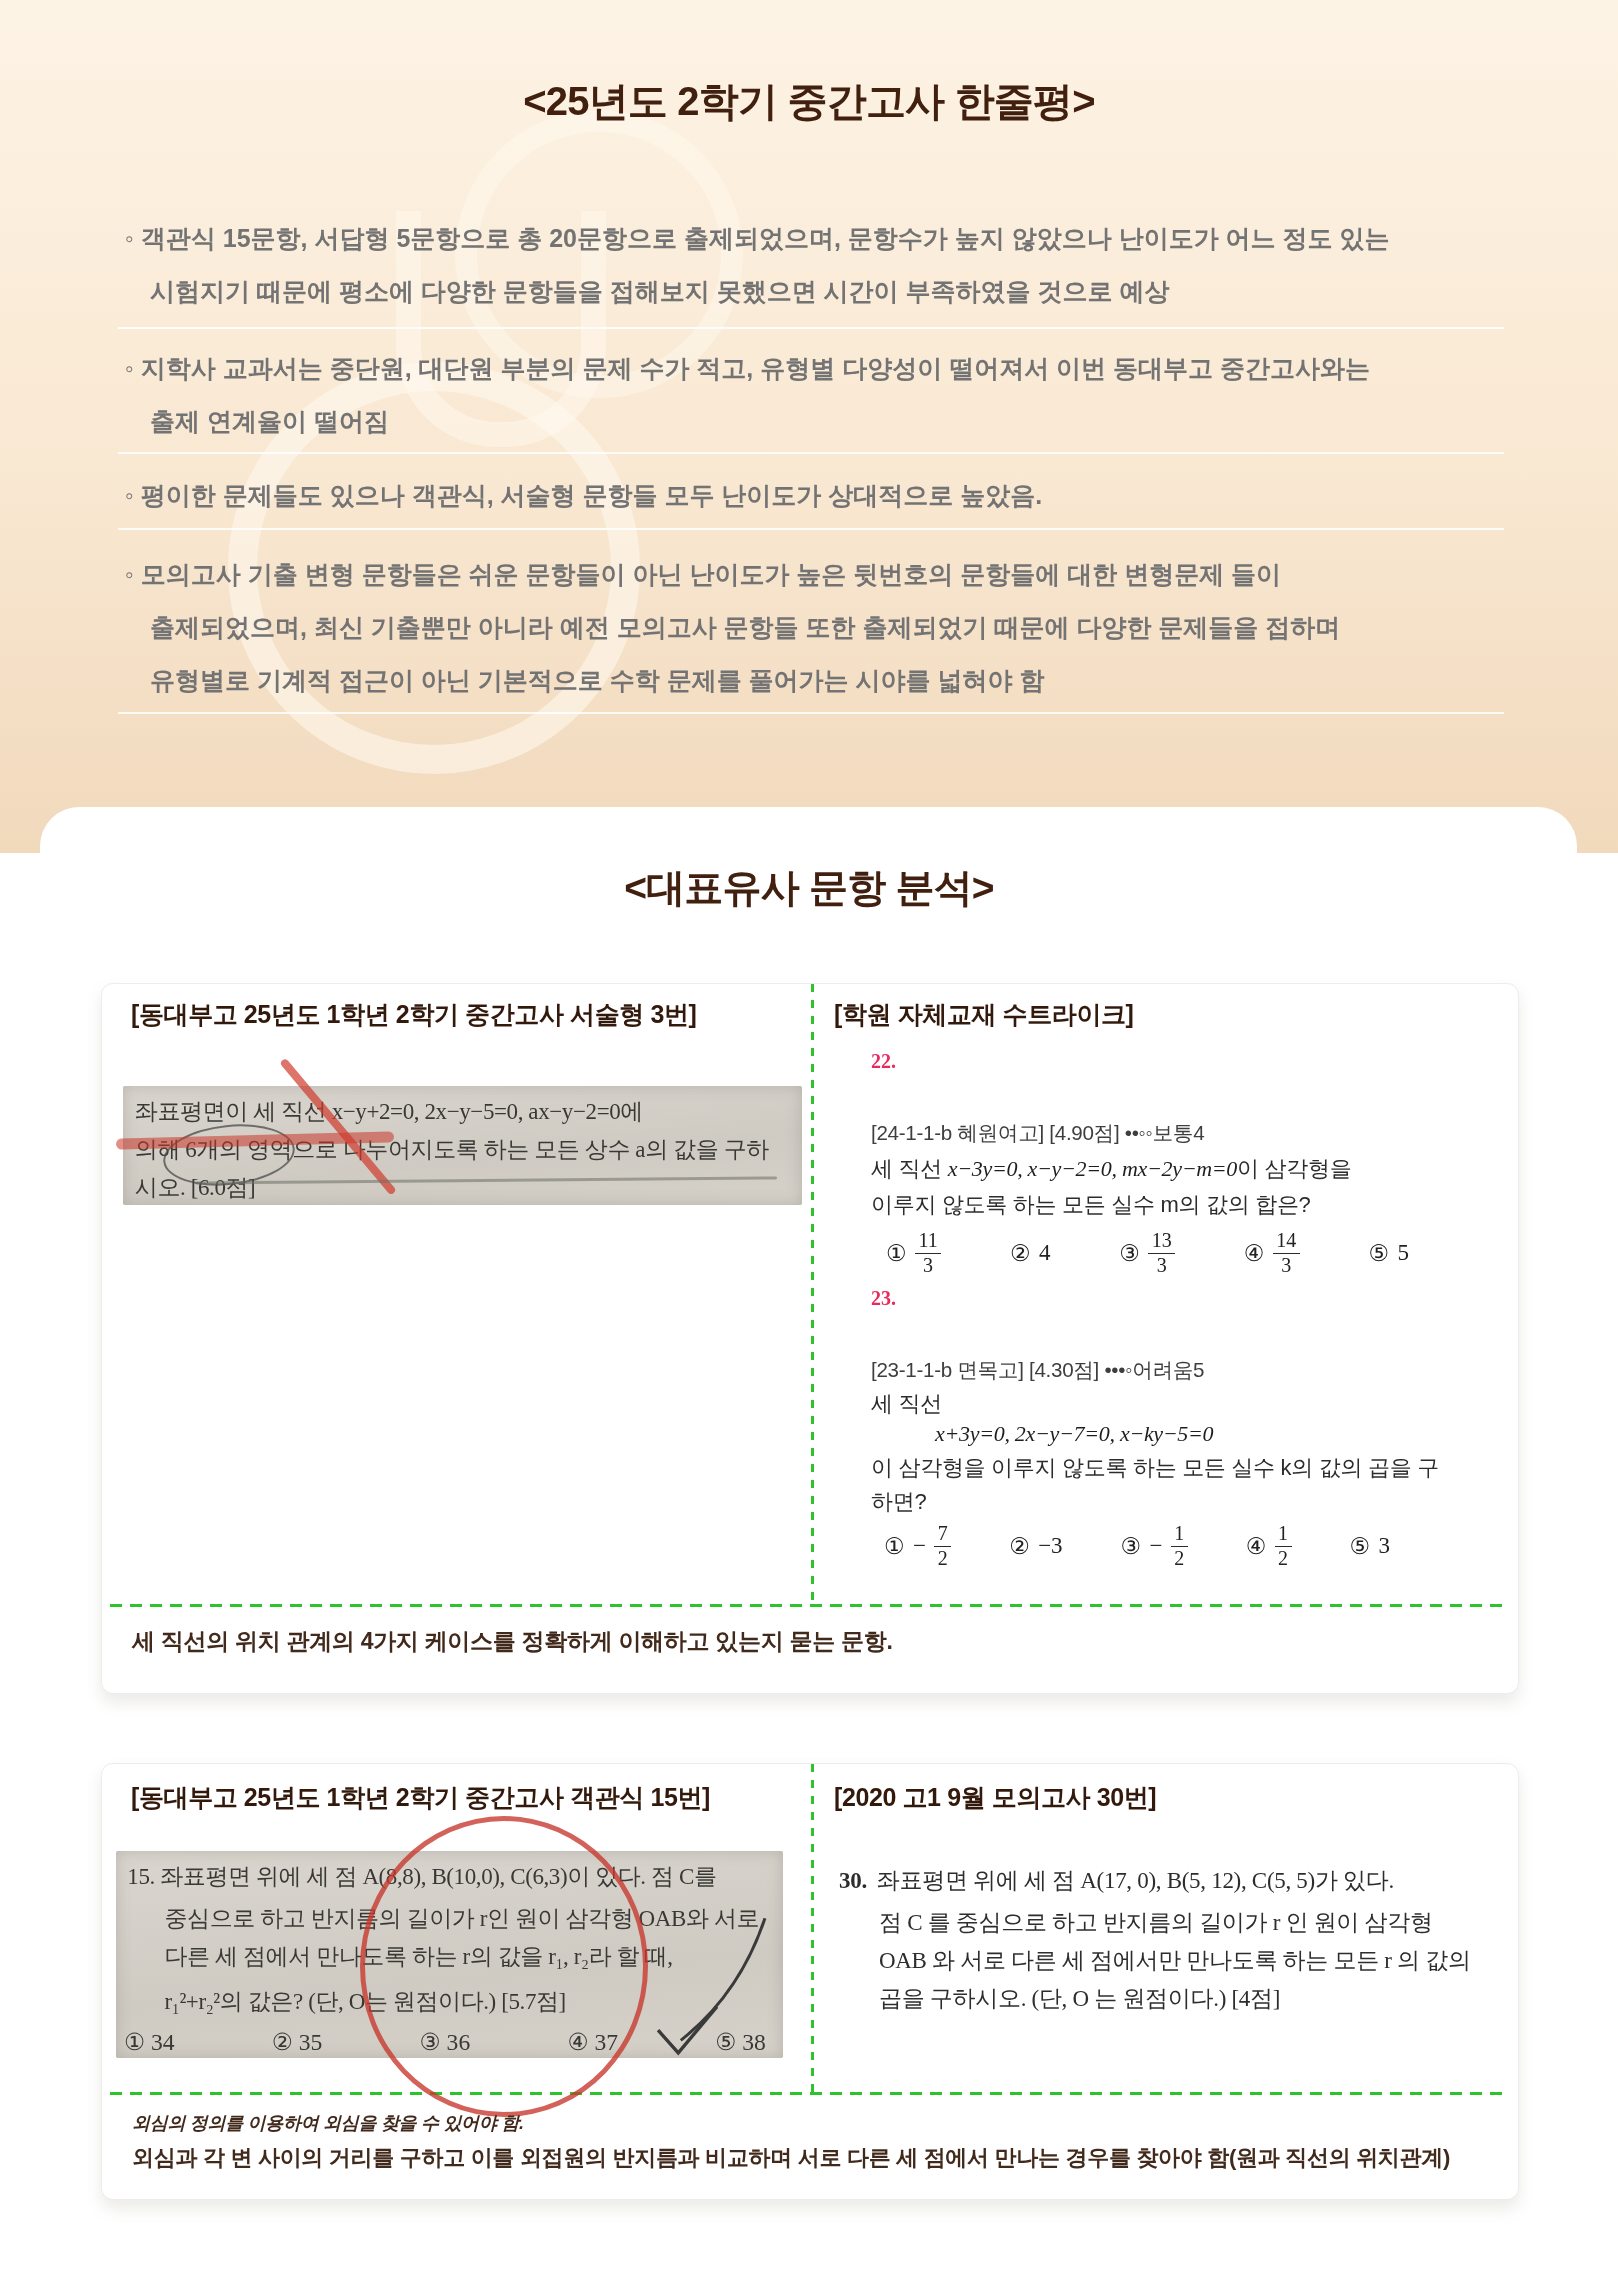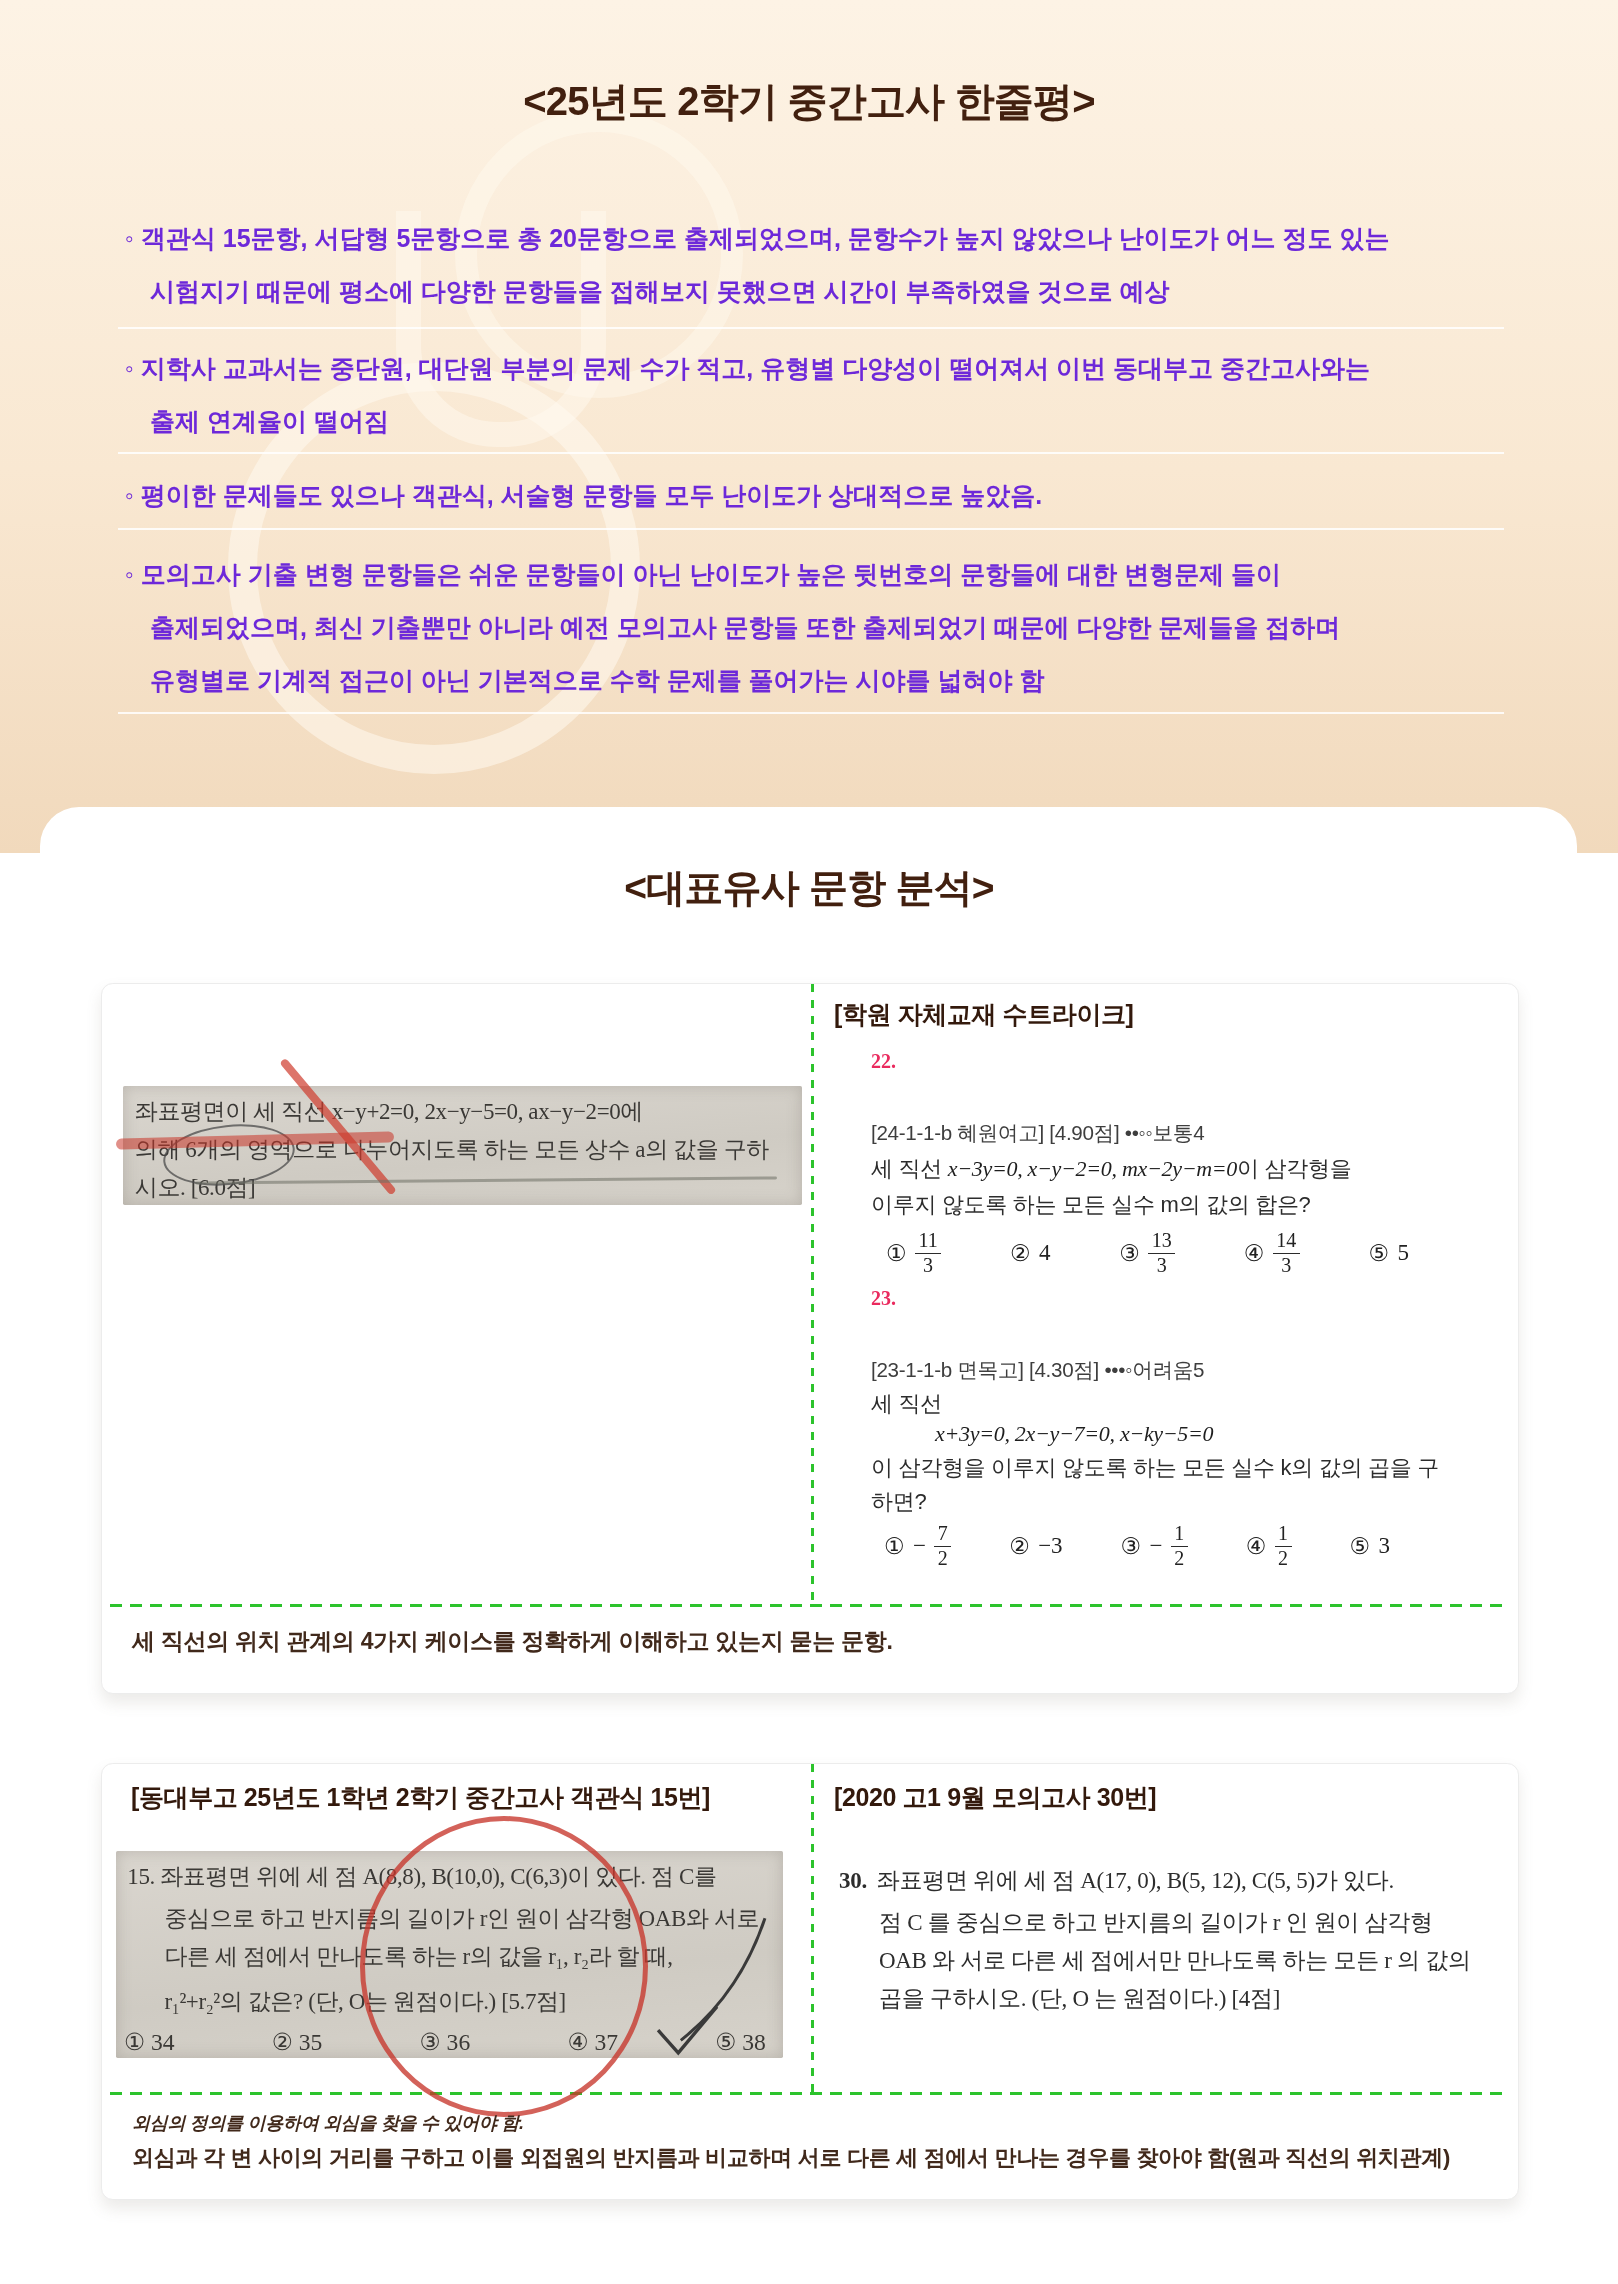--- a/index.html
+++ b/index.html
@@ -14,21 +14,21 @@
   .hero{left:0;top:0;width:1618px;height:853px;
     background:linear-gradient(180deg,#fdf3e5 0%,#f9e8d2 55%,#f1d9bc 100%);}
   .wm{position:absolute;border-radius:50%;}
   .wm1{left:228px;top:362px;width:354px;height:354px;border:29px solid rgba(255,250,240,.55);}
   .wm2{left:455px;top:110px;width:244px;height:244px;border:22px solid rgba(255,250,240,.45);}
   .wmu{position:absolute;left:396px;top:211px;width:160px;height:211px;
     border-left:25px solid rgba(255,250,240,.5);border-right:25px solid rgba(255,250,240,.5);
     border-bottom:25px solid rgba(255,250,240,.5);border-radius:0 0 101px 101px;}
   .hero-title{left:0;top:74px;width:1618px;text-align:center;
     font-size:40px;font-weight:800;color:#42200f;letter-spacing:-0.8px;}
-  .bullet{left:125px;width:1396px;font-size:25px;font-weight:600;color:#6d28d9;
+  .bullet{left:125px;width:1396px;font-size:25px;font-weight:600;color:#737373;
     line-height:53px;white-space:pre-line;padding-left:25px;text-indent:-25px;box-sizing:border-box;}
   .b1{top:212px;} .b2{top:342px;} .b3{top:469px;} .b4{top:548px;}
   .hr{left:118px;width:1386px;height:1.7px;background:rgba(255,255,255,.85);}
   .d1{top:327px;} .d2{top:452px;} .d3{top:528px;} .d4{top:712px;}
 
   
   .content{left:40px;top:807px;width:1537px;height:1477px;background:#ffffff;
     border-radius:39px 39px 0 0;}
   .analysis-title{left:0;top:861px;width:1618px;text-align:center;
     font-size:39px;font-weight:800;color:#42200f;letter-spacing:-0.8px;}
@@ -107,20 +107,21 @@
 <div class="abs hr d3"></div>
 <div class="abs bullet b4">◦ 모의고사 기출 변형 문항들은 쉬운 문항들이 아닌 난이도가 높은 뒷번호의 문항들에 대한 변형문제 들이
 출제되었으며, 최신 기출뿐만 아니라 예전 모의고사 문항들 또한 출제되었기 때문에 다양한 문제들을 접하며
 유형별로 기계적 접근이 아닌 기본적으로 수학 문제를 풀어가는 시야를 넓혀야 함</div>
 <div class="abs hr d4"></div>
 
 <div class="abs content"></div>
 <div class="abs analysis-title">&lt;대표유사 문항 분석&gt;</div>
 
 <div class="abs card card1">
+  <div class="abs hdr" style="left:29px;top:13.5px;">[동대부고 25년도 1학년 2학기 중간고사 서술형 3번]</div>
   <div class="abs hdr" style="left:732px;top:13.5px;">[학원 자체교재 수트라이크]</div>
   <div class="abs vline" style="left:709px;top:0;height:621px;"></div>
   <div class="abs hline" style="left:8.4px;top:620px;width:1399px;"></div>
 
   <div class="abs photo photo1">
     <div class="ptext">좌표평면이 세 직선 x−y+2=0, 2x−y−5=0, ax−y−2=0에
 의해 6개의 영역으로 나누어지도록 하는 모든 상수 a의 값을 구하
 시오. [6.0점]</div>
     <div class="mark ellipse1"></div>
     <div class="mark redscribble"></div>

